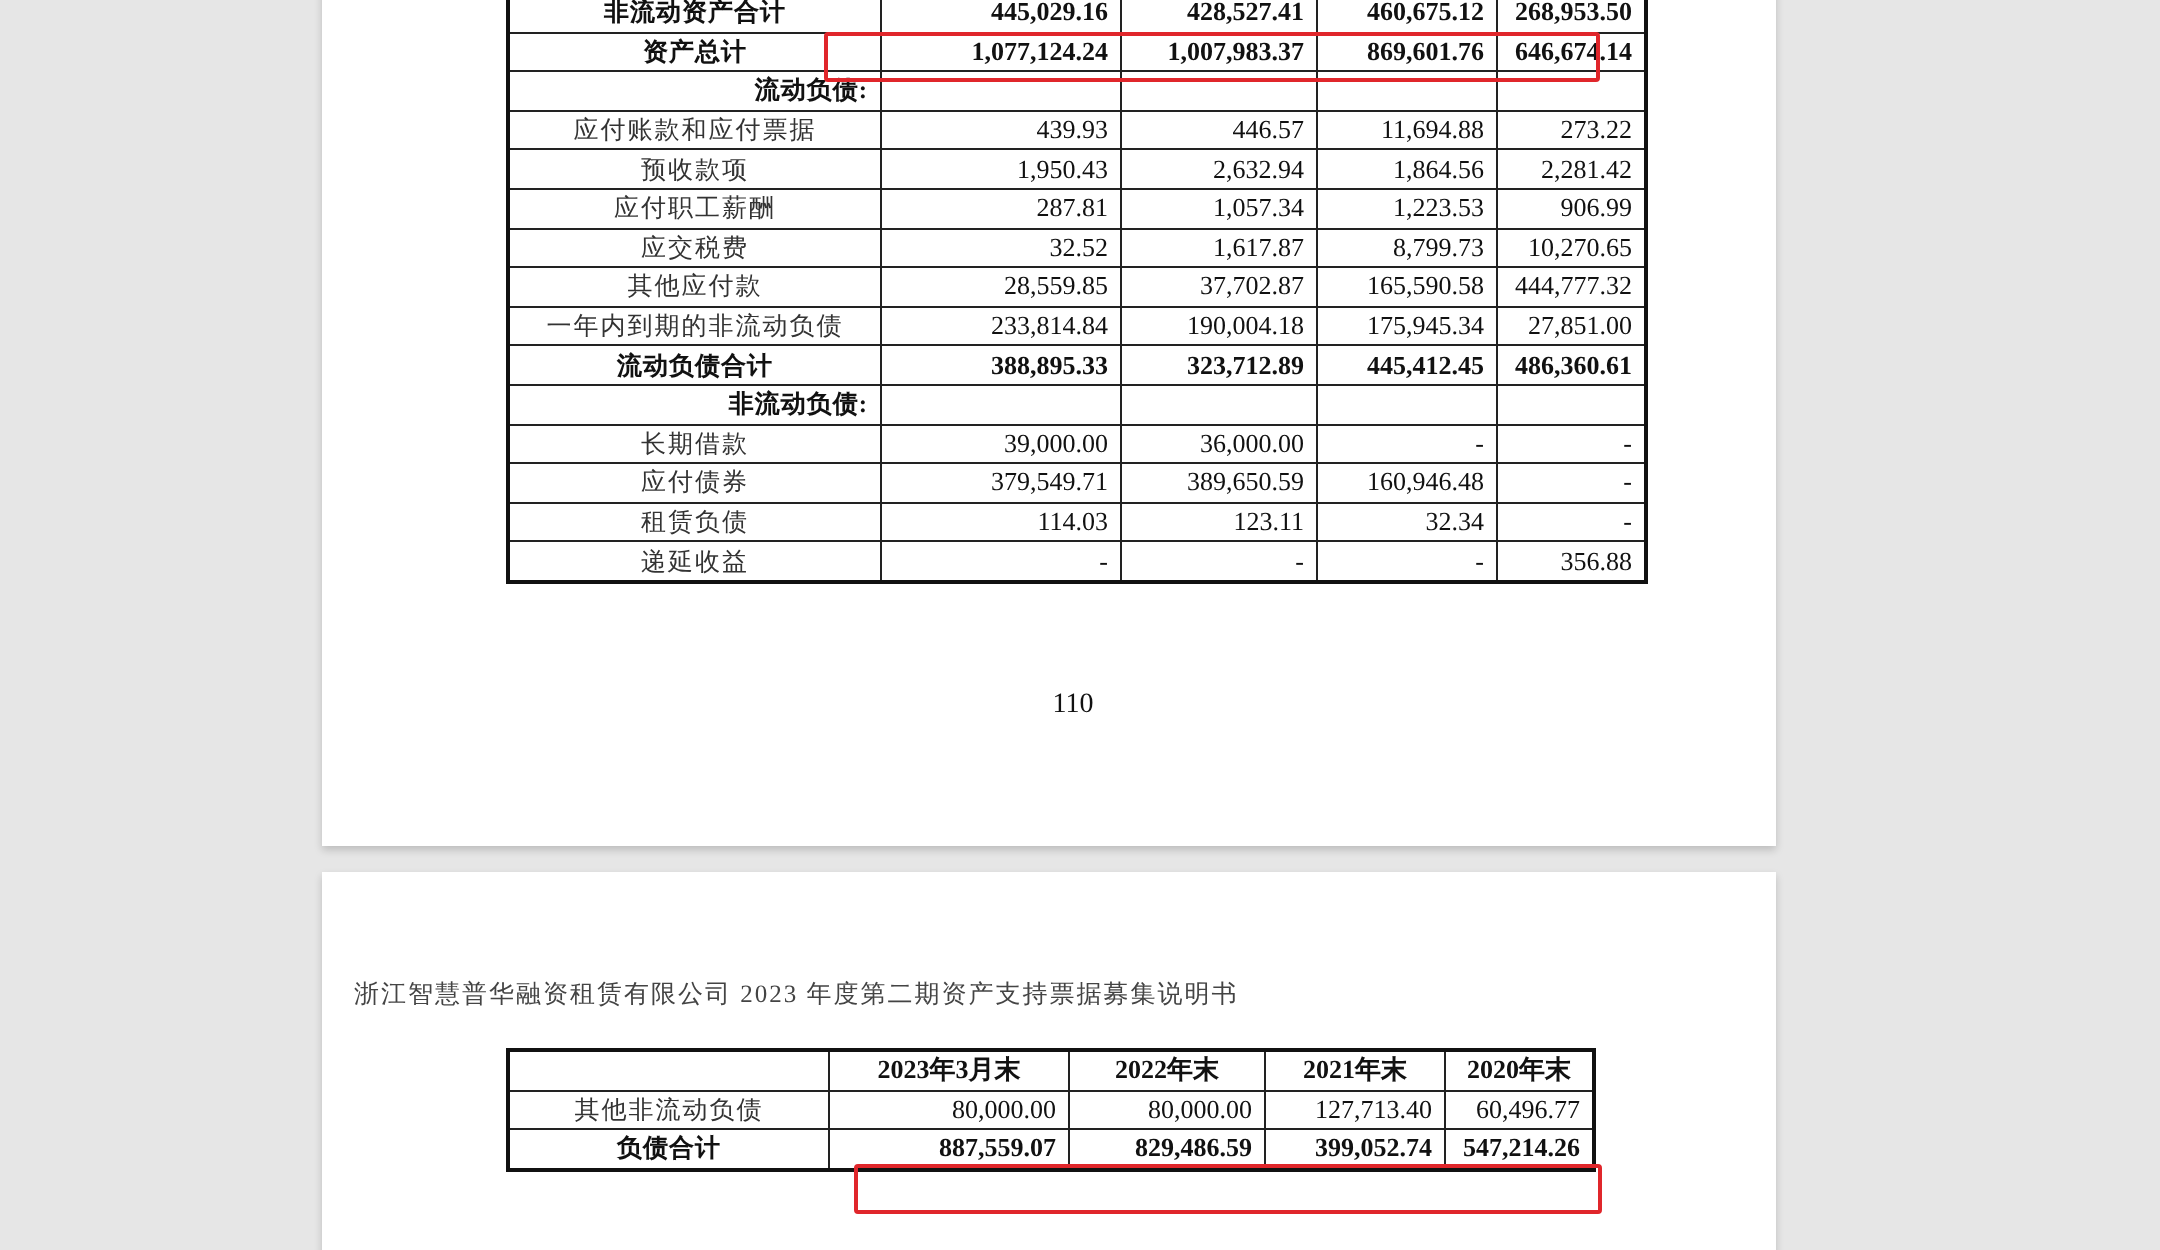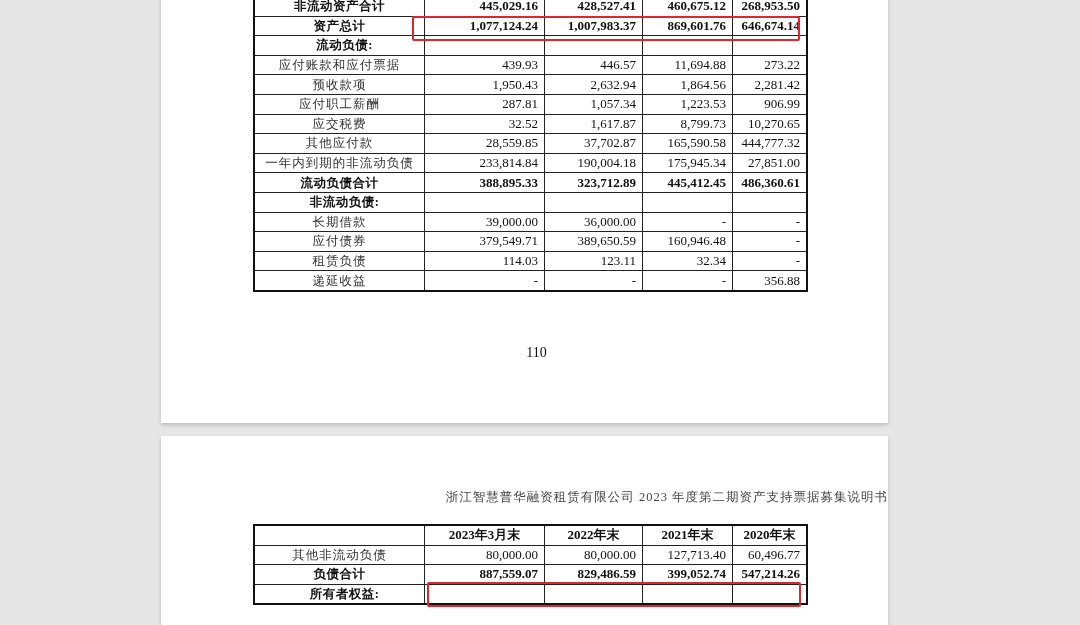--- a/index.html
+++ b/index.html
@@ -19,39 +19,39 @@
   table.fin {
     position:absolute; left:92px; border-collapse:collapse;
     font-size:13px; color:#111;
   }
   table.fin td {
     border:1px solid #222; height:18.6px; padding:0 6px; white-space:nowrap;
     line-height:18px;
   }
   table.fin td.label { width:147px; text-align:center; color:#333; letter-spacing:1px; font-size:12.5px; }
   table.fin td.label.bold { font-weight:bold; color:#111; letter-spacing:0.5px; }
-  table.fin td.label.head { text-align:center; padding-left:16px; }
+  table.fin td.label.head { text-align:right; padding-left:32px; }
   table.fin td.num { text-align:right; }
   table.fin td.c1 { width:107px; }
   table.fin td.c2 { width:85px; }
   table.fin td.c3 { width:77px; }
   table.fin td.c4 { width:61px; }
   table.fin tr.bold td.num { font-weight:bold; }
   table.fin tr.header td { font-weight:bold; text-align:center; }
   table.fin { border:2px solid #111; }
 
   .t1 { top:5px; }
   .t2 { top:88px; }
 
   .pagenum {
     position:absolute; top:355px; left:0; width:100%; text-align:center;
     font-size:14px; color:#111;margin-left:12px;
   }
   .doc-title {
-    position:absolute; top:53px; left:0; width:100%; text-align:right;
+    position:absolute; top:53px; left:16px; width:100%; text-align:left;
     font-size:12.5px; color:#444; letter-spacing:1px;
   }
   .highlight {
     position:absolute; border:2px solid #e0262b; border-radius:2px; pointer-events:none;
   }
 </style>
 </head>
 <body>
 
 <div class="page page1">
@@ -185,25 +185,18 @@
           <td class="num c3">127,713.40</td>
           <td class="num c4">60,496.77</td>
         </tr>
         <tr class="bold">
           <td class="label bold">负债合计</td>
           <td class="num c1">887,559.07</td>
           <td class="num c2">829,486.59</td>
           <td class="num c3">399,052.74</td>
           <td class="num c4">547,214.26</td>
         </tr>
-        <tr class="bold">
-          <td class="label bold head">所有者权益:</td>
-          <td class="num c1"></td>
-          <td class="num c2"></td>
-          <td class="num c3"></td>
-          <td class="num c4"></td>
-        </tr>
       </tbody>
   </table>
 </div>
 
 <div class="highlight" style="left:412px; top:16px; width:384px; height:21px;"></div>
 <div class="highlight" style="left:427px; top:582px; width:370px; height:21px;"></div>
 
 </body></html>

